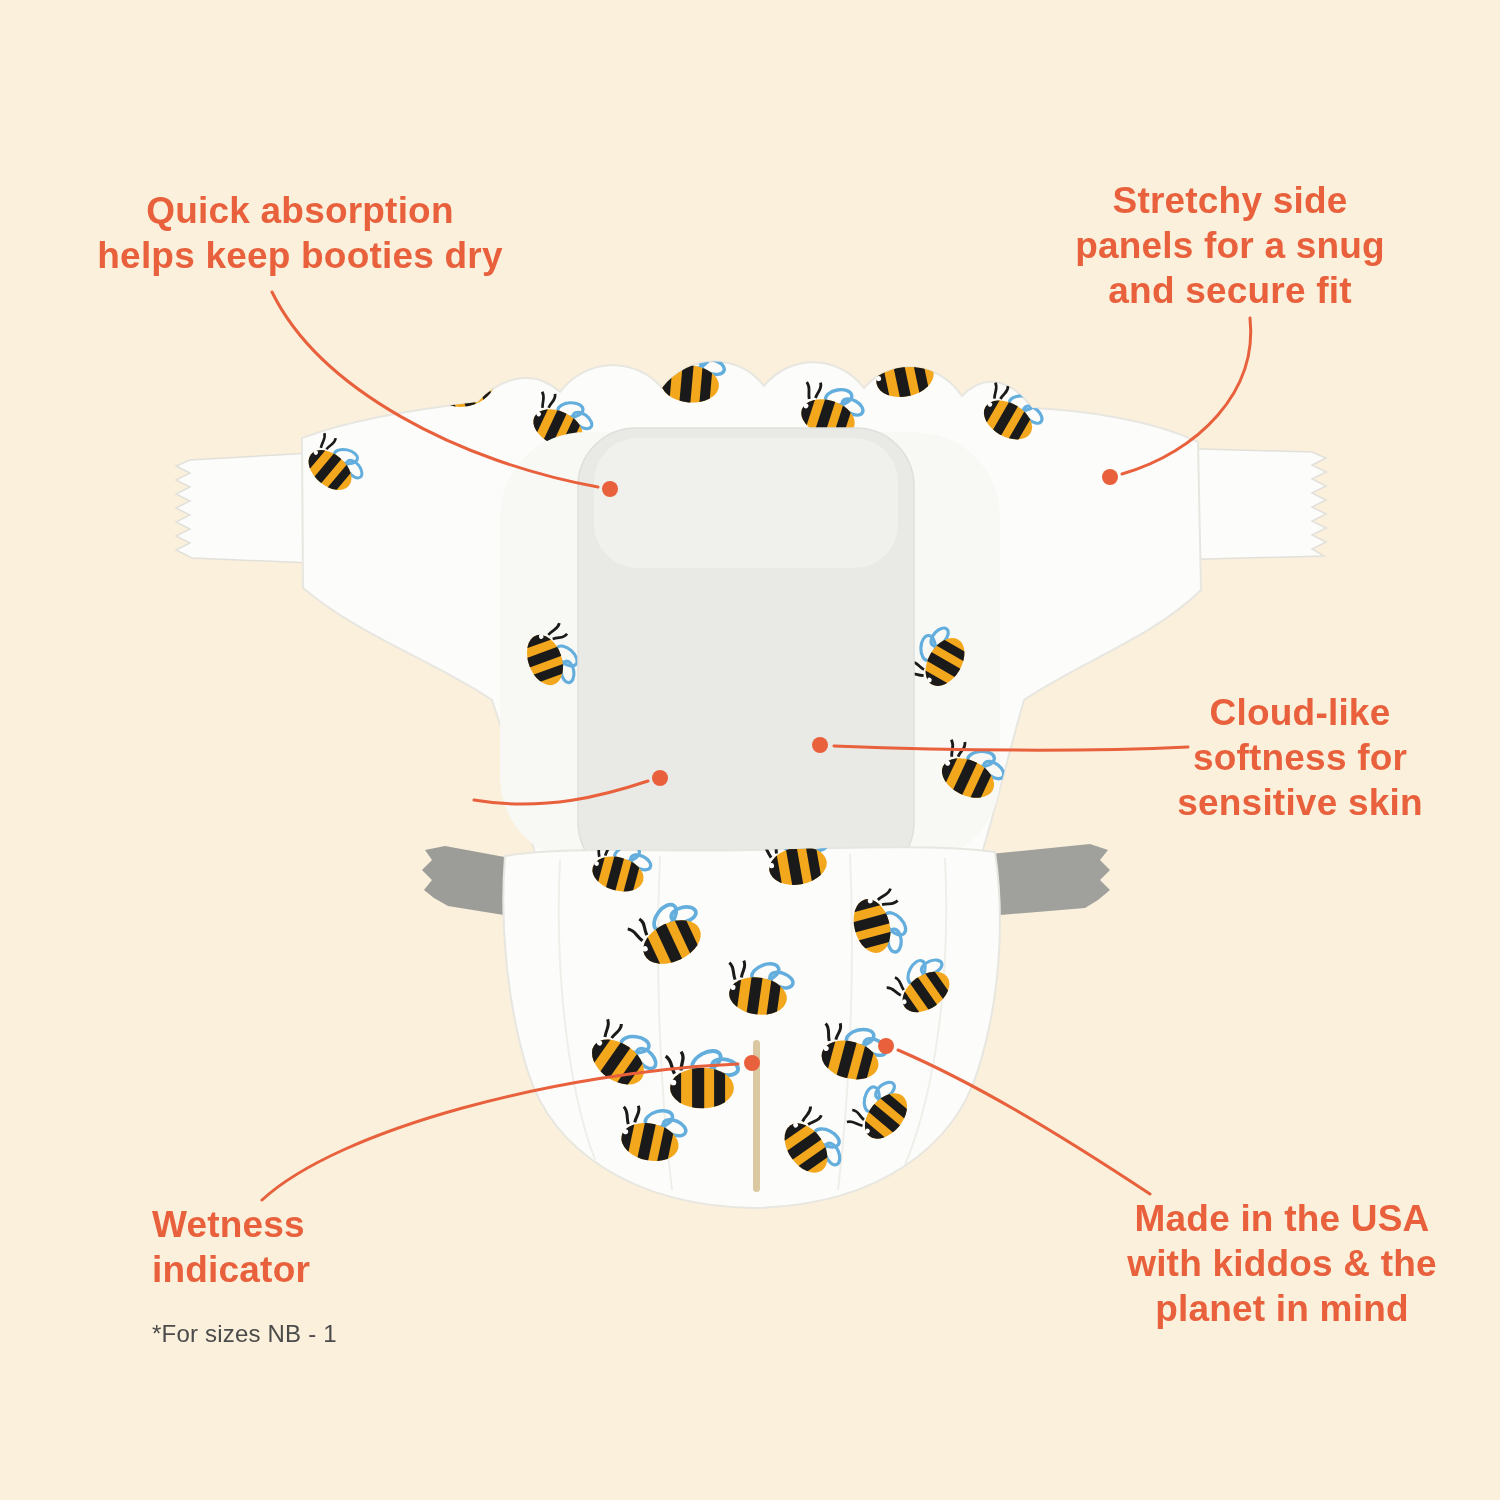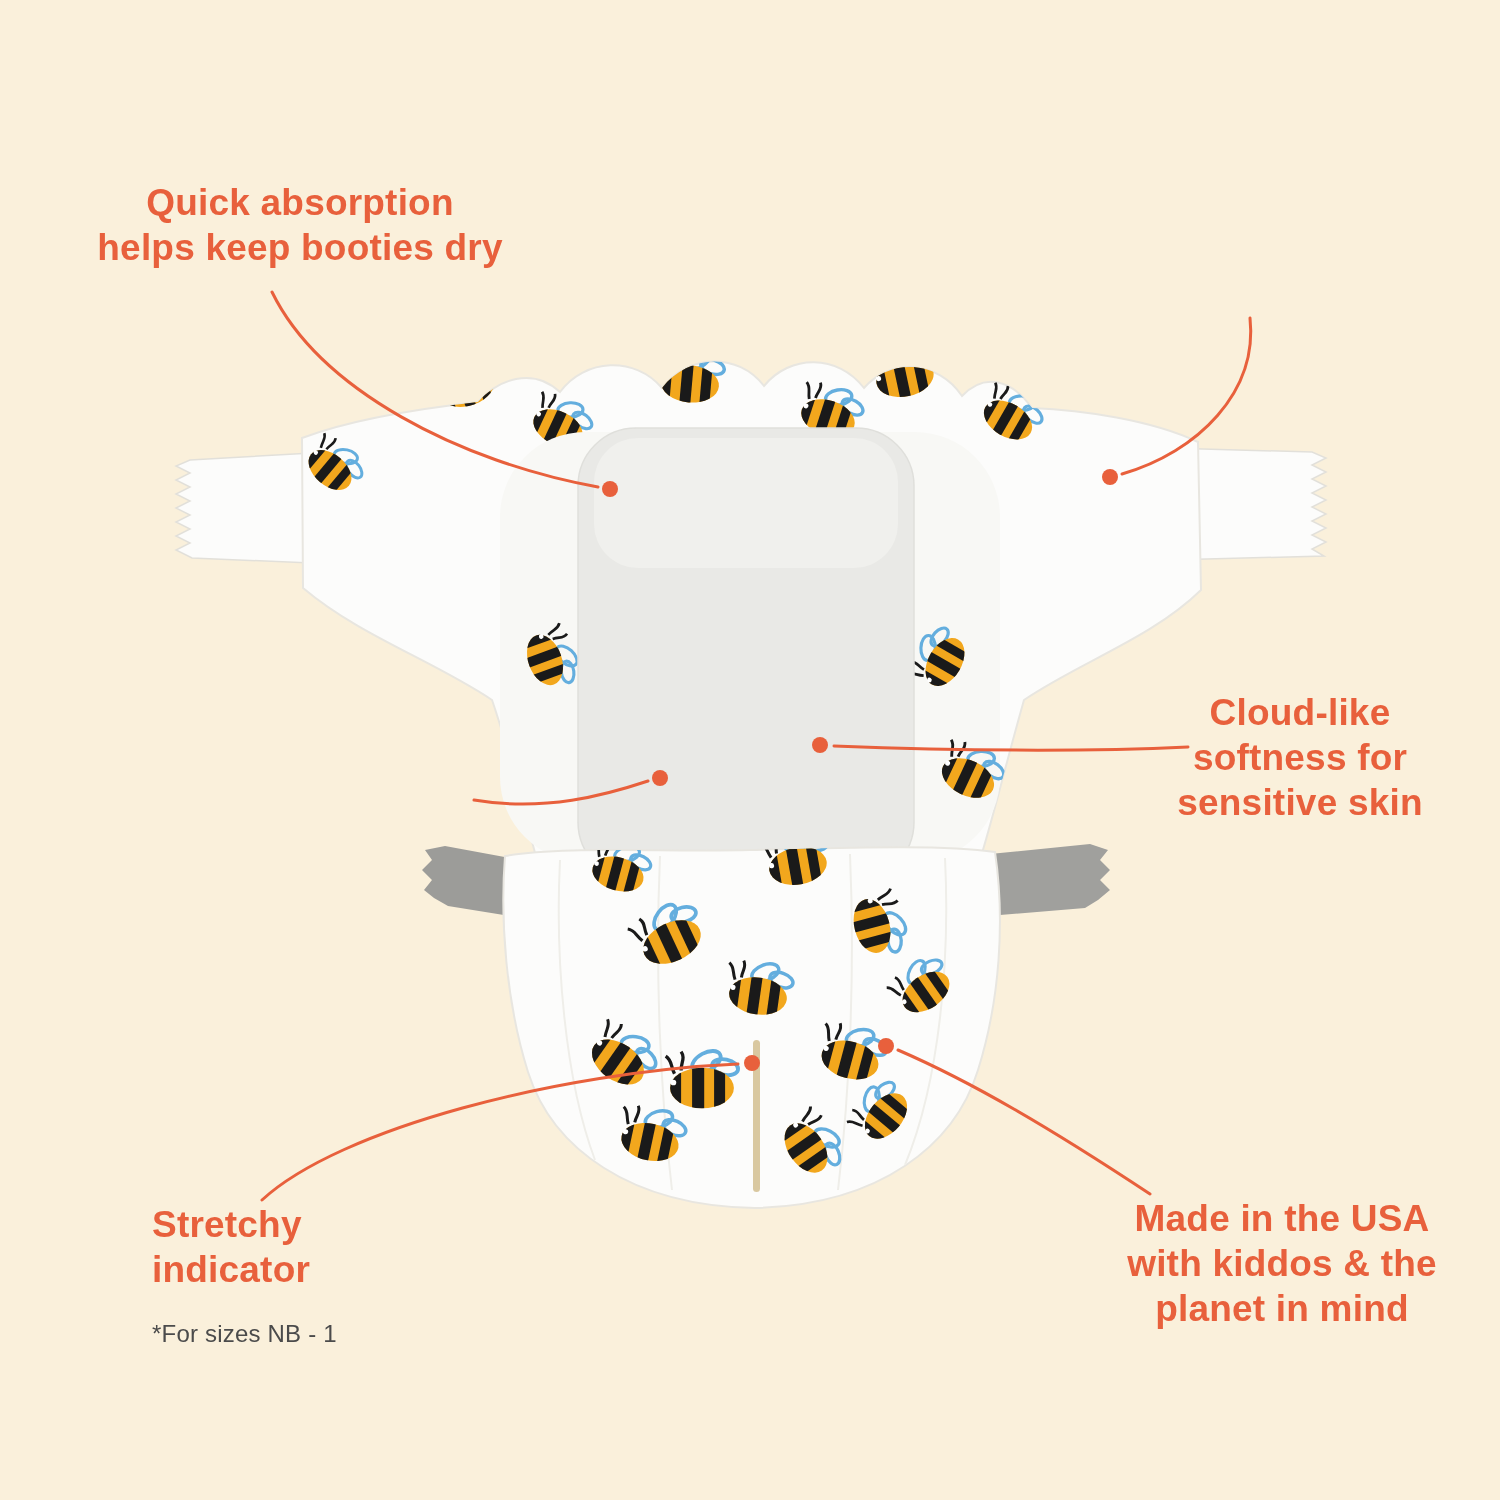--- a/index.html
+++ b/index.html
@@ -22,21 +22,21 @@
   }
   .callout{
     position:absolute;
     color:var(--accent);
     font-weight:700;
     font-size:37px;
     line-height:1.22;
     white-space:pre-line;
     letter-spacing:0.2px;
   }
-  .c-quick{left:80px;top:180px;width:440px;text-align:center;}
+  .c-quick{left:80px;top:188px;width:440px;text-align:center;}
   .c-stretchy{left:1010px;top:178px;width:440px;text-align:center;}
   .c-plant{left:45px;top:718px;width:440px;text-align:center;}
   .c-cloud{left:1092px;top:690px;width:416px;text-align:center;}
   .c-wetness{left:152px;top:1202px;width:320px;text-align:left;}
   .c-usa{left:1062px;top:1196px;width:440px;text-align:center;}
   .note{
     position:absolute;left:152px;top:1320px;
     color:#4b4b4b;font-size:24px;font-weight:400;
     letter-spacing:0.2px;
   }
@@ -149,23 +149,26 @@
       <circle cx="1110" cy="477" r="8"></circle>
       <circle cx="660" cy="778" r="8"></circle>
       <circle cx="820" cy="745" r="8"></circle>
       <circle cx="752" cy="1063" r="8"></circle>
       <circle cx="886" cy="1046" r="8"></circle>
     </g>
   </svg>
 
   <div class="callout c-quick">Quick absorption
 helps keep booties dry</div>
+  <div class="callout c-stretchy">Stretchy side
+panels for a snug
+and secure fit</div>
   <div class="callout c-cloud">Cloud-like
 softness for
 sensitive skin</div>
-  <div class="callout c-wetness">Stretchy
+  <div class="callout c-wetness">Wetness
 indicator</div>
   <div class="note">*For sizes NB - 1</div>
   <div class="callout c-usa">Made in the USA
 with kiddos &amp; the
 planet in mind</div>
 
 </div>
 
 </body></html>

